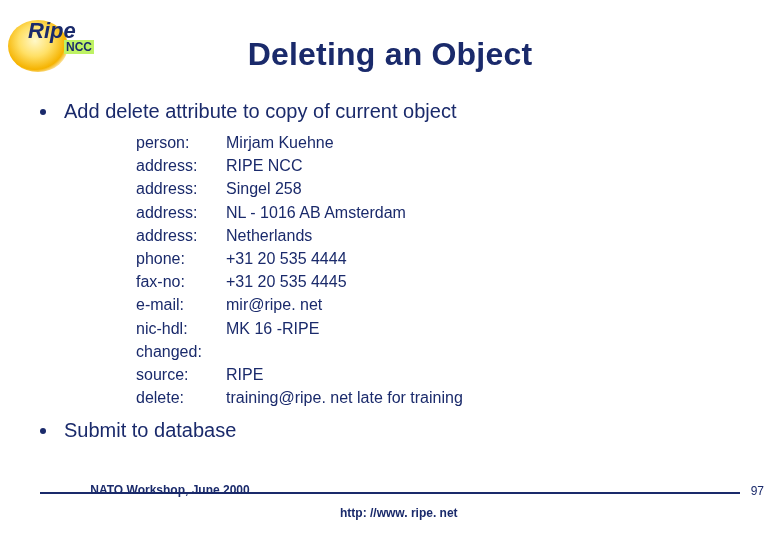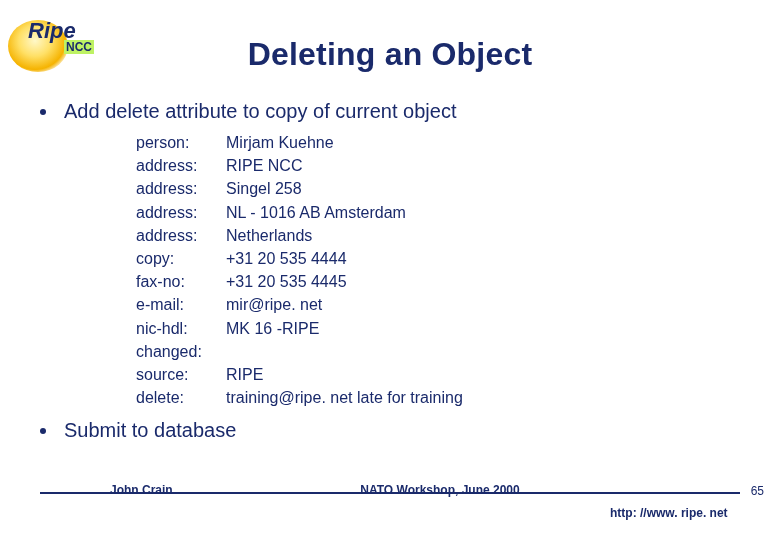--- a/index.html
+++ b/index.html
@@ -170,21 +170,21 @@
       </div>
       <div class="attr-row">
         <div class="attr-key">address:</div>
         <div class="attr-val">NL - 1016 AB Amsterdam</div>
       </div>
       <div class="attr-row">
         <div class="attr-key">address:</div>
         <div class="attr-val">Netherlands</div>
       </div>
       <div class="attr-row">
-        <div class="attr-key">copy:</div>
+        <div class="attr-key">phone:</div>
         <div class="attr-val">+31 20 535 4444</div>
       </div>
       <div class="attr-row">
         <div class="attr-key">fax-no:</div>
         <div class="attr-val">+31 20 535 4445</div>
       </div>
       <div class="attr-row">
         <div class="attr-key">e-mail:</div>
         <div class="attr-val">mir@ripe. net</div>
       </div>
@@ -205,24 +205,23 @@
       </div>
     </div>
 
     <div class="bullet-row">
       <div class="bullet-dot"></div>
       <div class="bullet-text">Submit to database</div>
     </div>
 
   </div>
 
-  <div class="pagenum">65</div>
+  <div class="pagenum">97</div>
   <div class="footer-line"></div>
 
   <div class="footer">
-    <div class="col c1">John Crain</div>
     <div class="col dot">.</div>
     <div class="col c2">NATO Workshop, June 2000</div>
     <div class="col dot">.</div>
     <div class="col c3">http: //www. ripe. net</div>
   </div>
 
 </div>
 
 </body></html>

